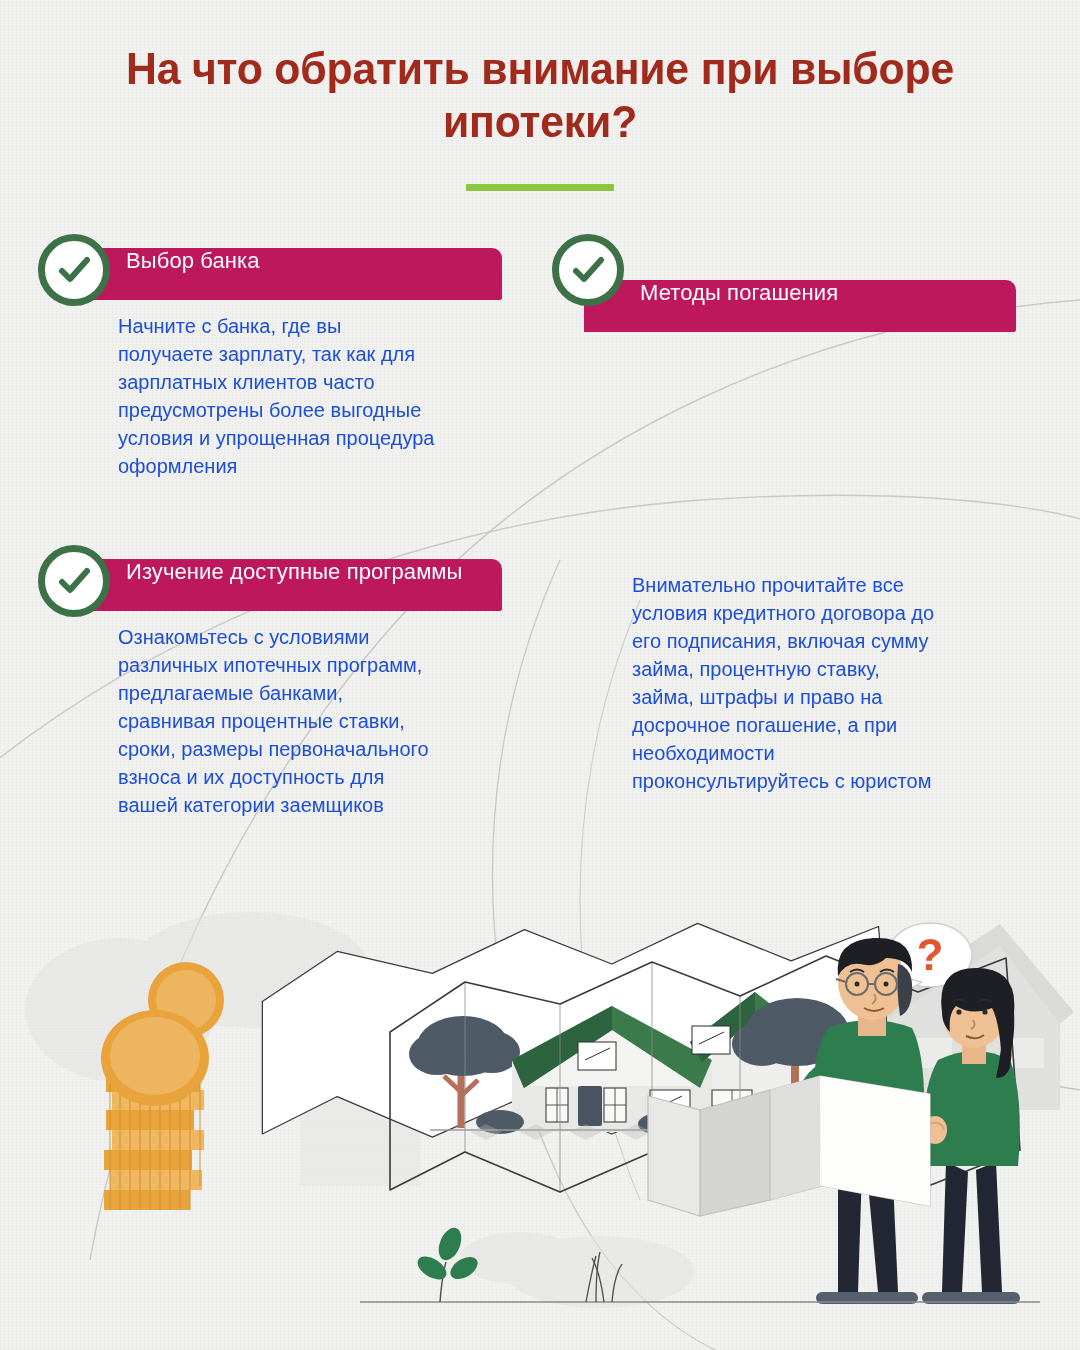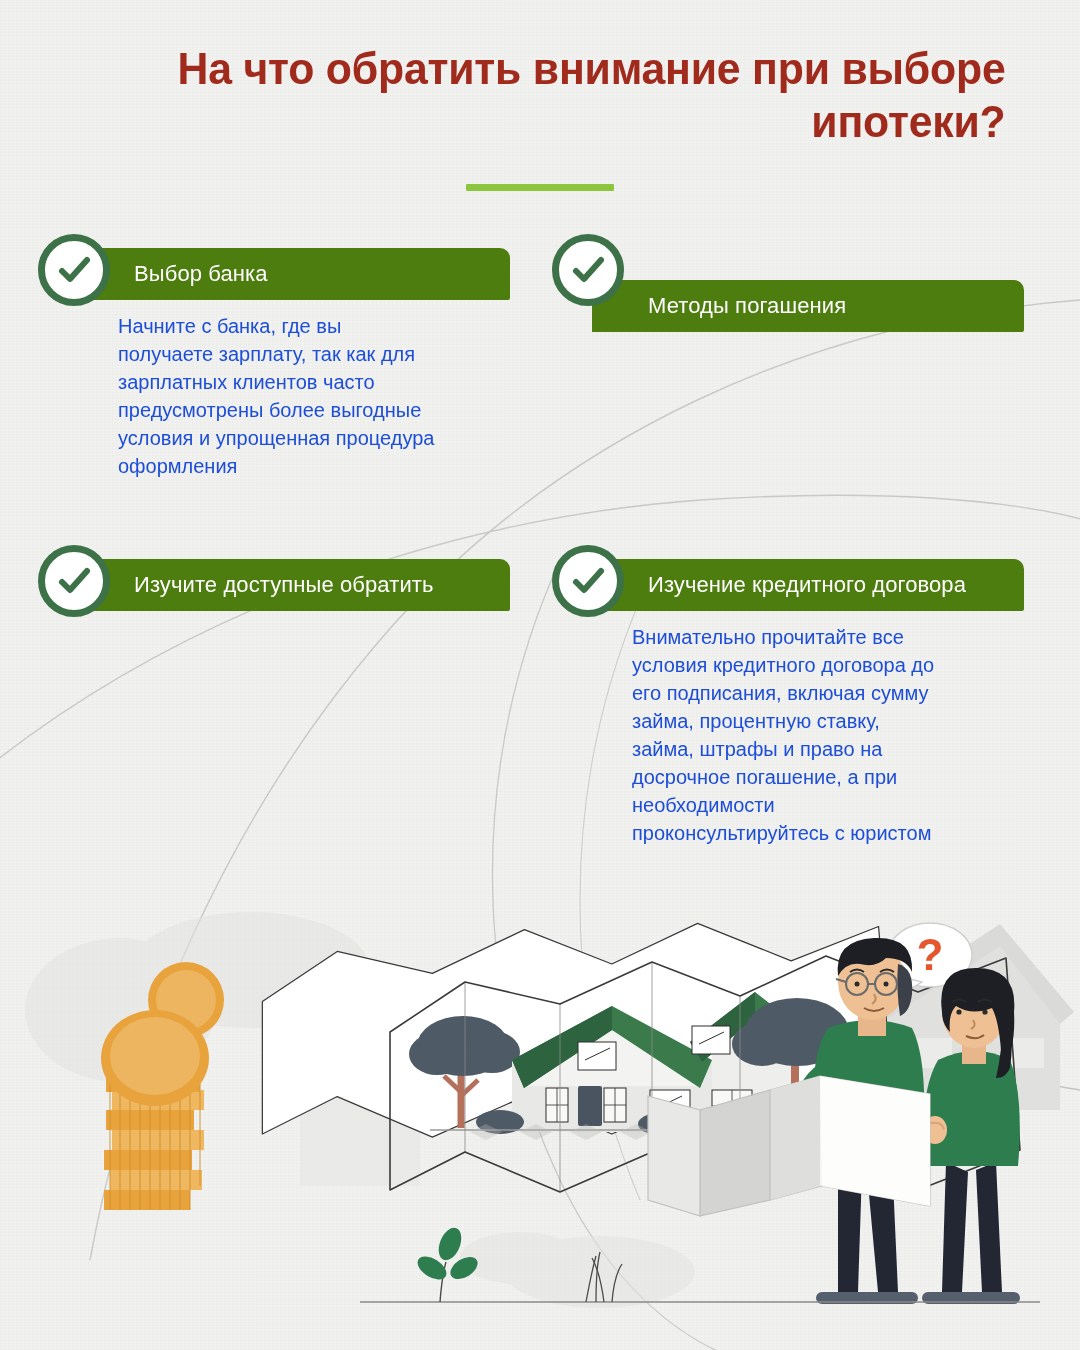--- a/index.html
+++ b/index.html
@@ -34,21 +34,21 @@
     z-index: 0;
   }
 
   
   .title-block {
     position: absolute;
     top: 42px;
     left: 50px;
     width: 980px;
     z-index: 5;
-    text-align: right;
+    text-align: center;
   }
   .page-title {
     font-family: "Liberation Sans Narrow", "Liberation Sans", sans-serif;
     font-size: 45px;
     line-height: 1.18;
     font-weight: bold;
     color: #a02a1c;
     letter-spacing: -0.2px;
     transform: scaleX(0.95);
   }
@@ -75,29 +75,29 @@
   .card.c2 { left: 552px; top: 0px;   width: 470px; }
   .card.c3 { left: 38px;  top: 311px; width: 470px; }
   .card.c4 { left: 552px; top: 311px; width: 470px; }
 
   .card-head {
     position: relative;
     height: 52px;
   }
   .head-bar {
     position: absolute;
-    left: 40px;
+    left: 32px;
     top: 0;
     height: 52px;
-    background: #4d7c0f;
+    background: #be185d;
     border-top-left-radius: 6px;
     border-top-right-radius: 10px;
     border-bottom-right-radius: 2px;
     display: flex;
-    align-items: center;
+    align-items: flex-start;
   }
   .c1 .head-bar { width: 432px; }
   .c2 .head-bar { width: 432px; margin-top: 32px; }
   .c3 .head-bar { width: 432px; }
   .c4 .head-bar { width: 432px; }
 
   .head-label {
     color: #ffffff;
     font-size: 22px;
     font-weight: normal;
@@ -184,41 +184,32 @@
         <svg width="40" height="40" viewBox="0 0 40 40">
           <path d="M8 21 L16 29 L33 10" stroke="#3d7148" stroke-width="6" fill="none" stroke-linecap="round" stroke-linejoin="round"></path>
         </svg>
       </div>
     </div>
   </div>
 
   <div class="card c3">
     <div class="card-head">
       <div class="head-bar">
-        <span class="head-label">Изучите доступные обратить</span>
+        <span class="head-label">Изучение доступные программы</span>
       </div>
       <div class="check-badge">
         <svg width="40" height="40" viewBox="0 0 40 40">
           <path d="M8 21 L16 29 L33 10" stroke="#3d7148" stroke-width="6" fill="none" stroke-linecap="round" stroke-linejoin="round"></path>
         </svg>
       </div>
     </div>
+    <div class="card-body">Ознакомьтесь с условиями различных ипотечных программ, предлагаемые банками, сравнивая процентные ставки, сроки, размеры первоначального взноса и их доступность для вашей категории заемщиков</div>
   </div>
 
   <div class="card c4">
-    <div class="card-head">
-      <div class="head-bar">
-        <span class="head-label">Изучение кредитного договора</span>
-      </div>
-      <div class="check-badge">
-        <svg width="40" height="40" viewBox="0 0 40 40">
-          <path d="M8 21 L16 29 L33 10" stroke="#3d7148" stroke-width="6" fill="none" stroke-linecap="round" stroke-linejoin="round"></path>
-        </svg>
-      </div>
-    </div>
     <div class="card-body">Внимательно прочитайте все условия кредитного договора до его подписания, включая сумму займа, процентную ставку, займа, штрафы и право на досрочное погашение, а при необходимости проконсультируйтесь с юристом</div>
   </div>
 
 </div>
 
 <svg class="illustration" viewBox="0 0 1080 450" fill="none">
 
   <g opacity="0.55">
     <ellipse cx="120" cy="110" rx="95" ry="72" fill="#e3e3e1"></ellipse>
     <ellipse cx="250" cy="70" rx="120" ry="58" fill="#e3e3e1"></ellipse>

